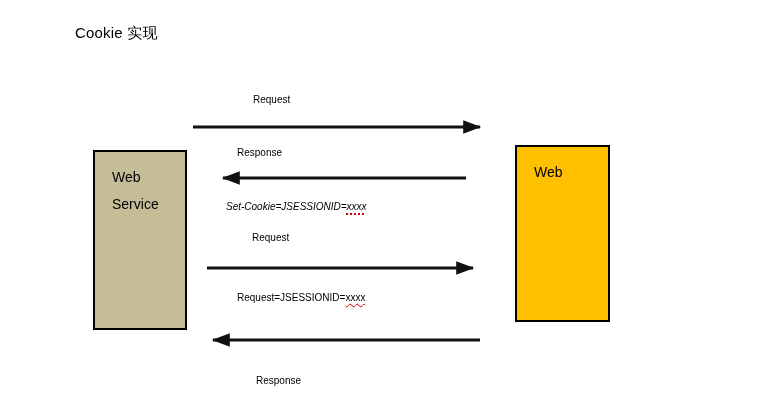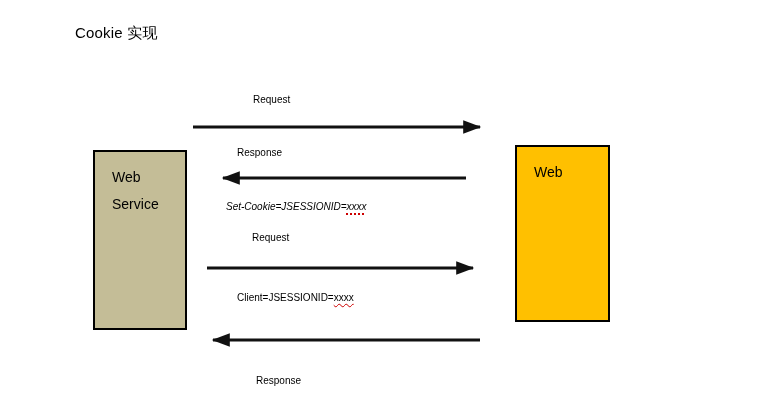--- a/index.html
+++ b/index.html
@@ -107,17 +107,17 @@
   </svg>
 
   <div class="msg-label lbl-request-1">Request</div>
 
   <div class="msg-label lbl-response-1">Response</div>
 
   <div class="msg-label ann-setcookie"><span>Set-Cookie=JSESSIONID=</span><span class="sq-dotted">xxxx</span></div>
 
   <div class="msg-label lbl-request-2">Request</div>
 
-  <div class="msg-label ann-cookie"><span>Client=JSESSIONID=</span><span class="sq-wavy">xxxx</span></div>
+  <div class="msg-label ann-cookie"><span>Request=JSESSIONID=</span><span class="sq-wavy">xxxx</span></div>
 
   <div class="msg-label lbl-response-2">Response</div>
 
 </div>
 
 </body></html>

